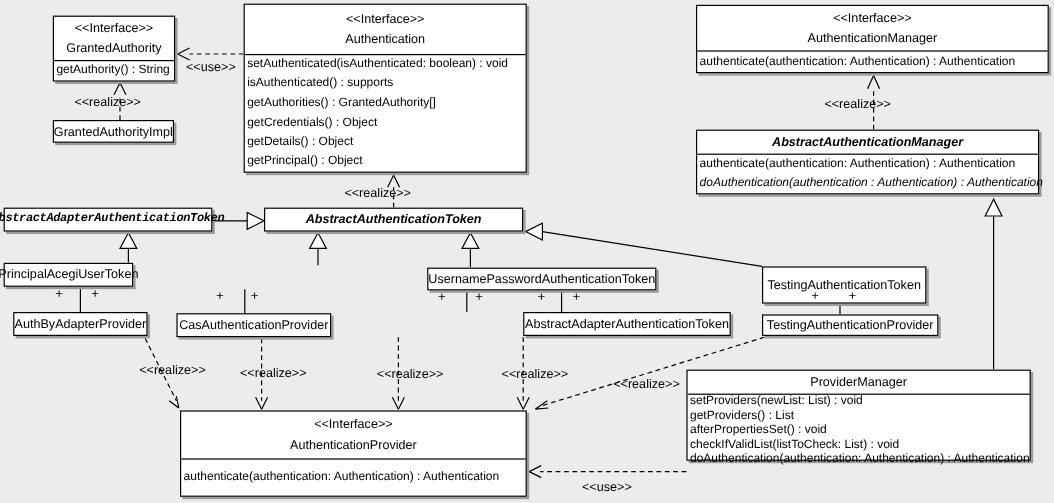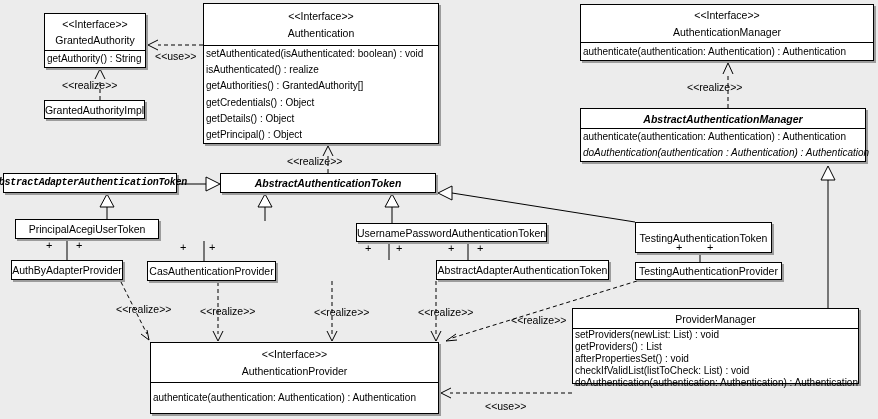--- a/index.html
+++ b/index.html
@@ -110,21 +110,21 @@
     <div class="cname">GrantedAuthorityImpl</div>
   </div>
 
   <div class="box" style="left:203px;top:3px;width:236px;height:141px">
     <div class="head" style="height:41px">
       <div class="stereo">&lt;&lt;Interface&gt;&gt;</div>
       <div class="cname">Authentication</div>
     </div>
     <div class="methods">
       <div class="m">setAuthenticated(isAuthenticated: boolean) : void</div>
-      <div class="m">isAuthenticated() : realize</div>
+      <div class="m">isAuthenticated() : supports</div>
       <div class="m">getAuthorities() : GrantedAuthority[]</div>
       <div class="m">getCredentials() : Object</div>
       <div class="m">getDetails() : Object</div>
       <div class="m">getPrincipal() : Object</div>
     </div>
   </div>
 
   <div class="box" style="left:580px;top:4px;width:294px;height:57px">
     <div class="head" style="height:37px">
       <div class="stereo">&lt;&lt;Interface&gt;&gt;</div>
@@ -146,21 +146,21 @@
   </div>
 
   <div class="box nameonly" style="left:3px;top:173px;width:174px;height:20px">
     <div class="cname it bold tight">AbstractAdapterAuthenticationToken</div>
   </div>
 
   <div class="box nameonly" style="left:220px;top:173px;width:216px;height:20px">
     <div class="cname it bold">AbstractAuthenticationToken</div>
   </div>
 
-  <div class="box nameonly" style="left:15px;top:219px;width:144px;height:20px">
+  <div class="box nameonly" style="left:3px;top:219px;width:108px;height:20px">
     <div class="cname">PrincipalAcegiUserToken</div>
   </div>
 
 
   <div class="box nameonly" style="left:356px;top:223px;width:191px;height:19px">
     <div class="cname">UsernamePasswordAuthenticationToken</div>
   </div>
 
   <div class="box nameonly" style="left:635px;top:222px;width:137px;height:31px">
     <div class="cname">TestingAuthenticationToken</div>

